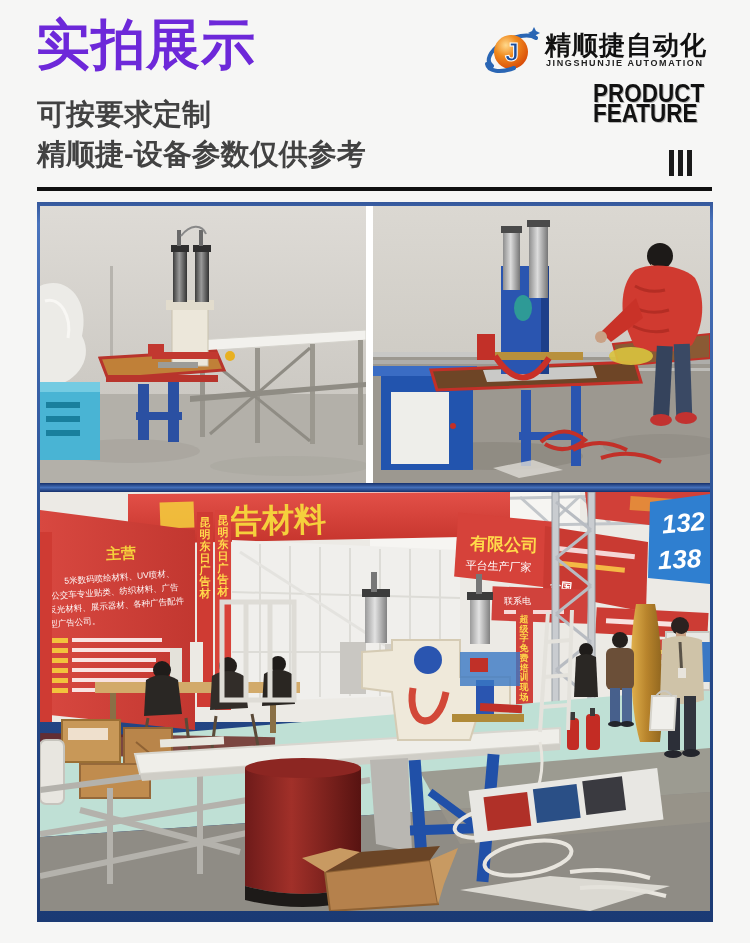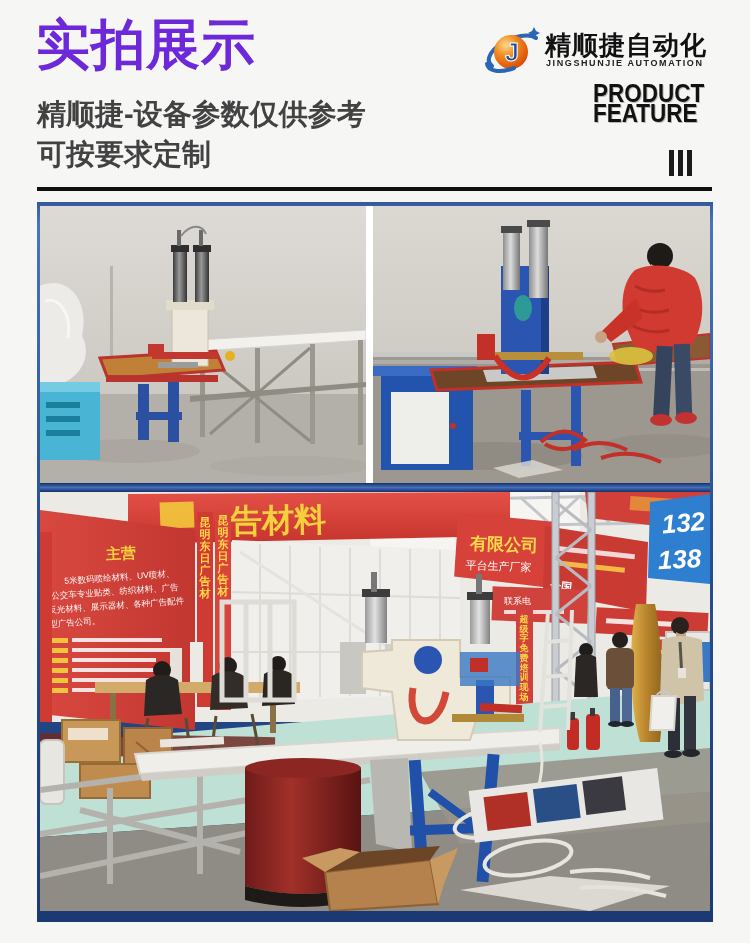--- a/index.html
+++ b/index.html
@@ -47,22 +47,22 @@
   .row-top{display:flex;gap:7px;background:#fff;}
   .mid-divider{height:9px;background:linear-gradient(180deg,#16306b,#446fb9 50%,#16306b);}
   .ph{display:block;}
 </style>
 </head>
 <body>
 
 <div class="abs title">实拍展示</div>
 
 <div class="abs subtitle">
+  <div>可按要求定制</div>
   <div>精顺捷-设备参数仅供参考</div>
-  <div>可按要求定制</div>
 </div>
 
 <svg class="abs" style="left:484px;top:22px;" width="58" height="56" viewBox="0 0 58 56">
   <defs>
     <radialGradient id="ball" cx="35%" cy="30%" r="75%">
       <stop offset="0%" stop-color="#ffd98c"></stop>
       <stop offset="45%" stop-color="#f08a1e"></stop>
       <stop offset="100%" stop-color="#d84a08"></stop>
     </radialGradient>
   </defs>

